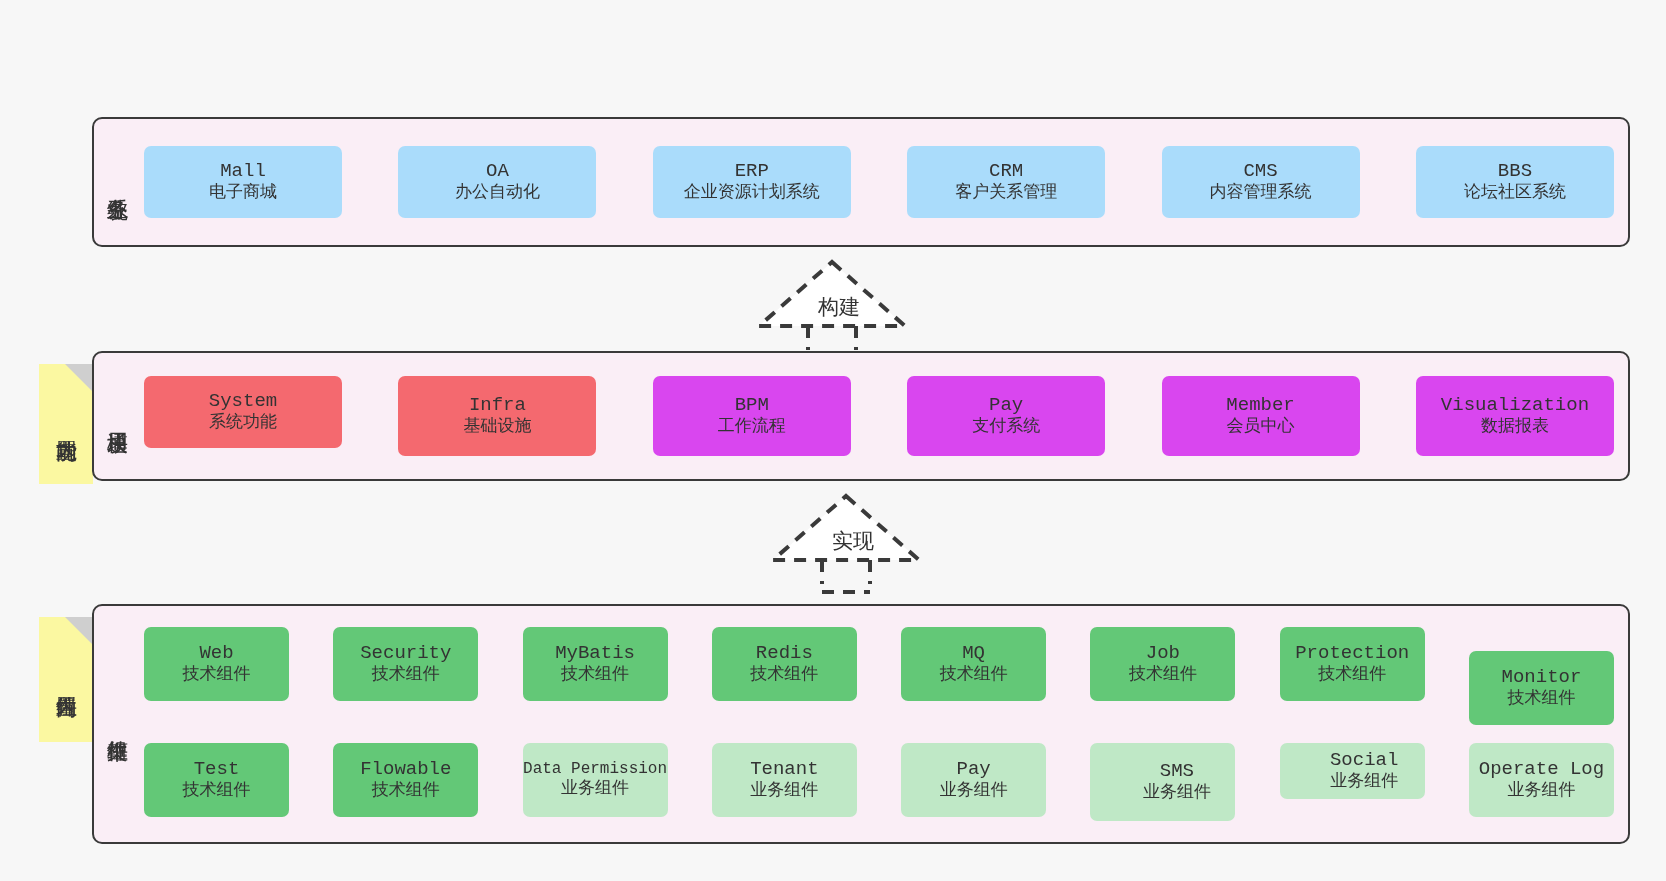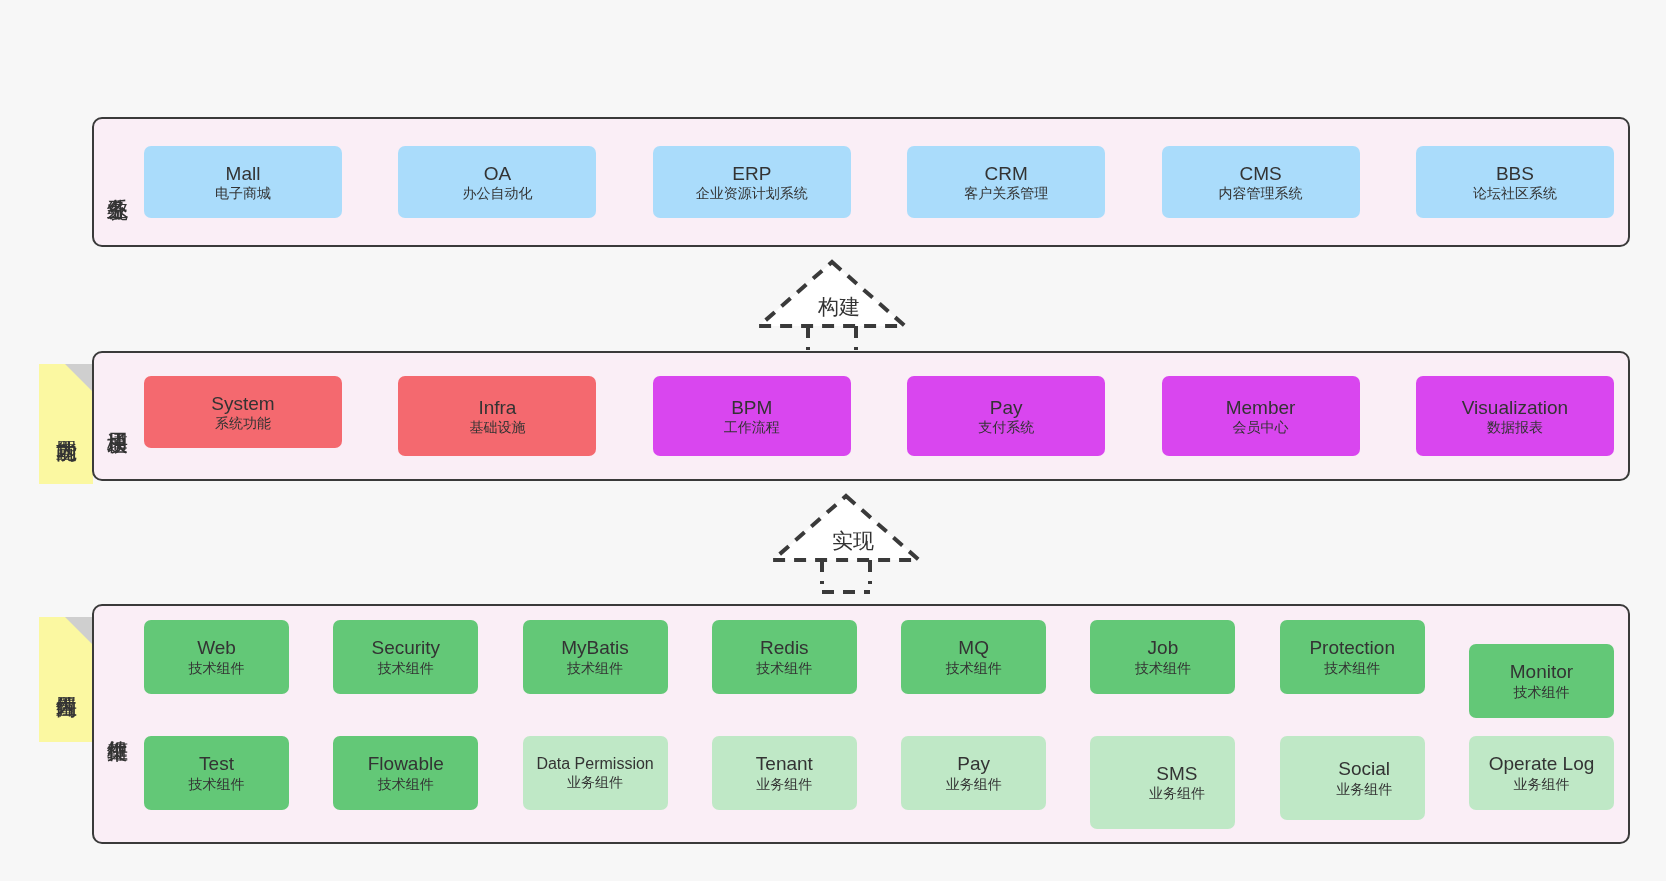--- a/index.html
+++ b/index.html
@@ -44,20 +44,21 @@
     user-select: none;
   }
 
   .layer-body {
     flex: 1 1 auto;
     display: flex;
     flex-direction: column;
     justify-content: center;
     gap: 18px;
     padding: 0 14px 0 4px;
+    font-family: Liberation Mono, monospace;
   }
 
   .row {
     display: flex;
     gap: 0;
     justify-content: space-between;
   }
 
   
   .card {
@@ -65,21 +66,21 @@
     border-radius: 7px;
     display: flex;
     flex-direction: column;
     align-items: center;
     justify-content: center;
     text-align: center;
     color: #333333;
     line-height: 1.22;
   }
   .card .t1 { font-size: 19px; }
-  .card .t2 { font-size: 14px; }
+  .card .t2 { font-size: 17px; }
   .card.three .t1 { font-size: 16px; }
 
   .c-blue      { background: #aadcfb; }
   .c-red       { background: #f4696f; }
   .c-pink      { background: #d946ef; }
   .c-green     { background: #63c877; }
   .c-greenlite { background: #bfe8c6; }
 
   
   .note {
@@ -276,25 +277,25 @@
           <div class="t2">业务组件</div>
         </div>
         <div class="card c-greenlite" style="width: 145px; height: 74px;">
           <div class="t1">Tenant</div>
           <div class="t2">业务组件</div>
         </div>
         <div class="card c-greenlite" style="width: 145px; height: 74px;">
           <div class="t1">Pay</div>
           <div class="t2">业务组件</div>
         </div>
-        <div class="card c-greenlite" style="width: 145px; height: 93px; padding-left: 28px;">
+        <div class="card c-greenlite" style="width: 145px; height: 78px; padding-left: 28px;">
           <div class="t1">SMS</div>
           <div class="t2">业务组件</div>
         </div>
-        <div class="card c-greenlite" style="width: 145px; height: 84px; padding-left: 24px;">
+        <div class="card c-greenlite" style="width: 145px; height: 56px; padding-left: 24px;">
           <div class="t1">Social</div>
           <div class="t2">业务组件</div>
         </div>
         <div class="card c-greenlite" style="width: 145px; height: 74px;">
           <div class="t1">Operate Log</div>
           <div class="t2">业务组件</div>
         </div>
       </div>
   </div>
 </div>

